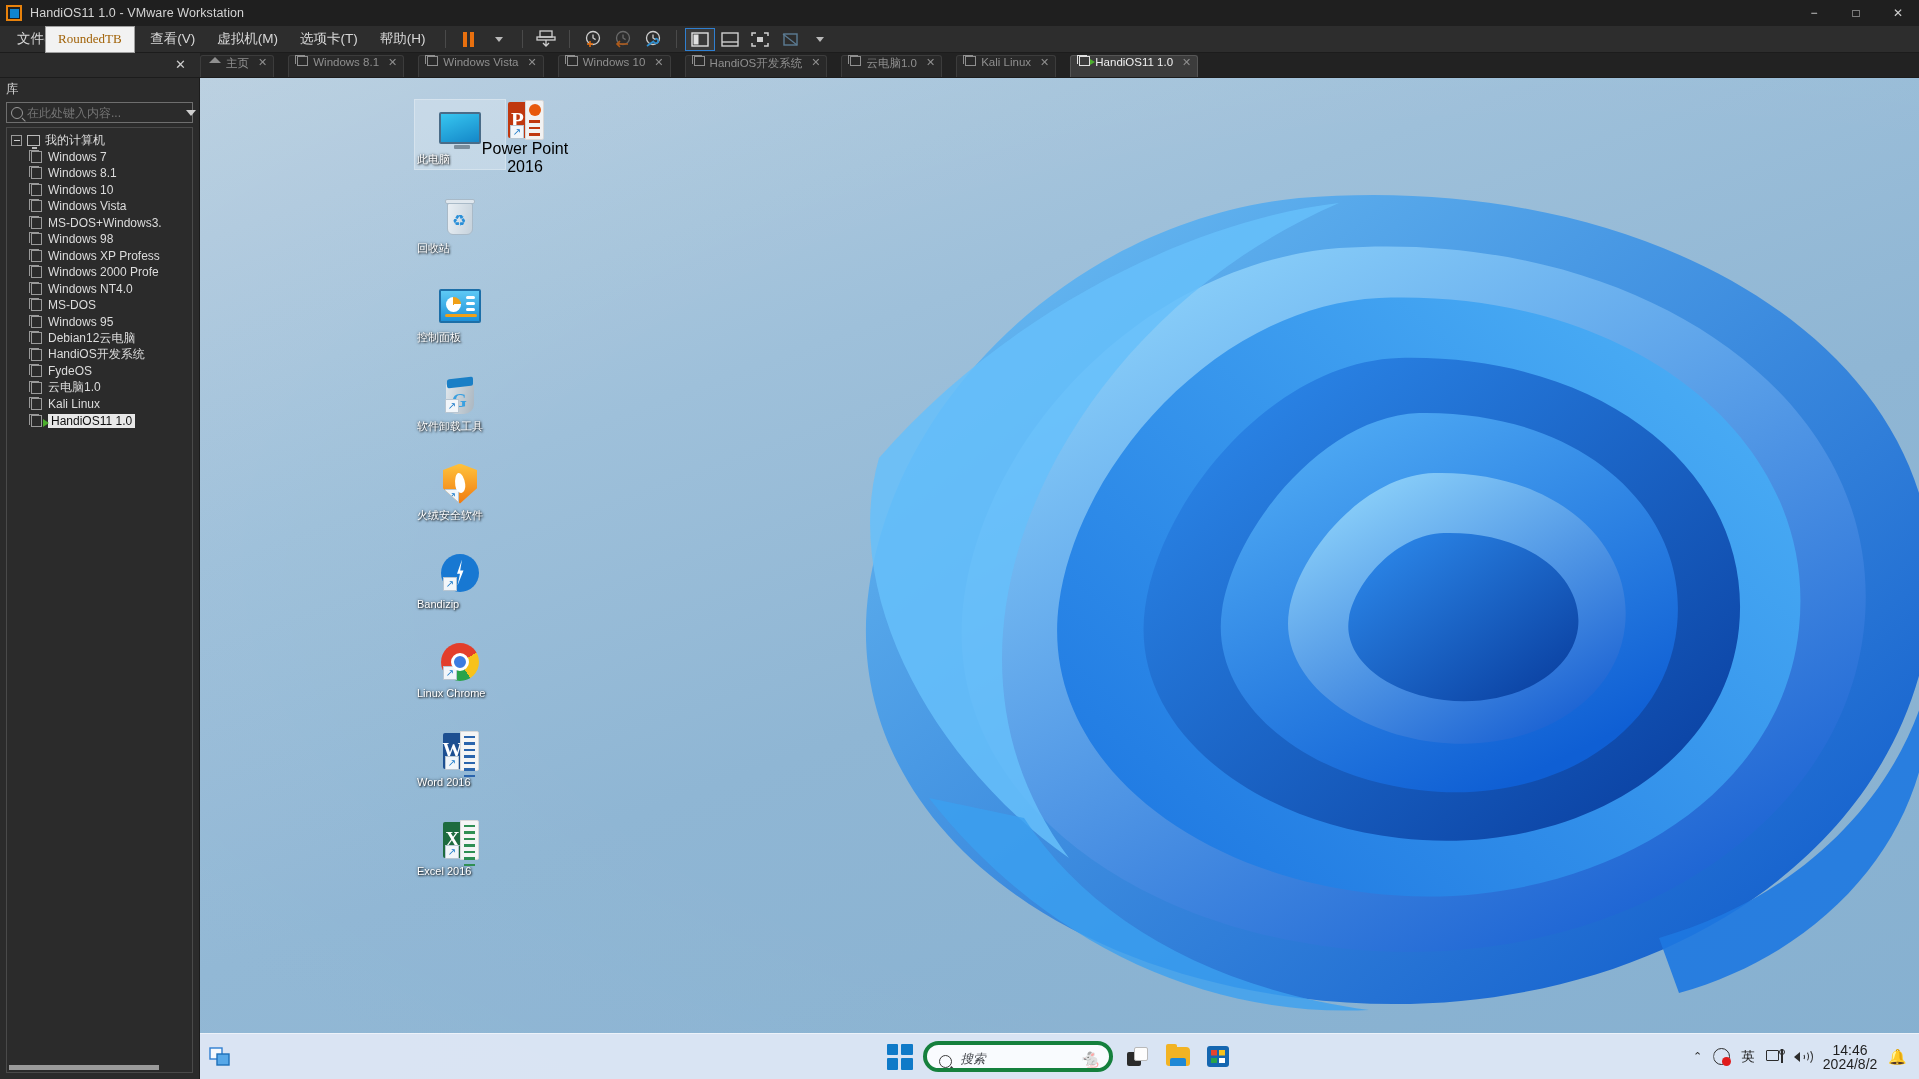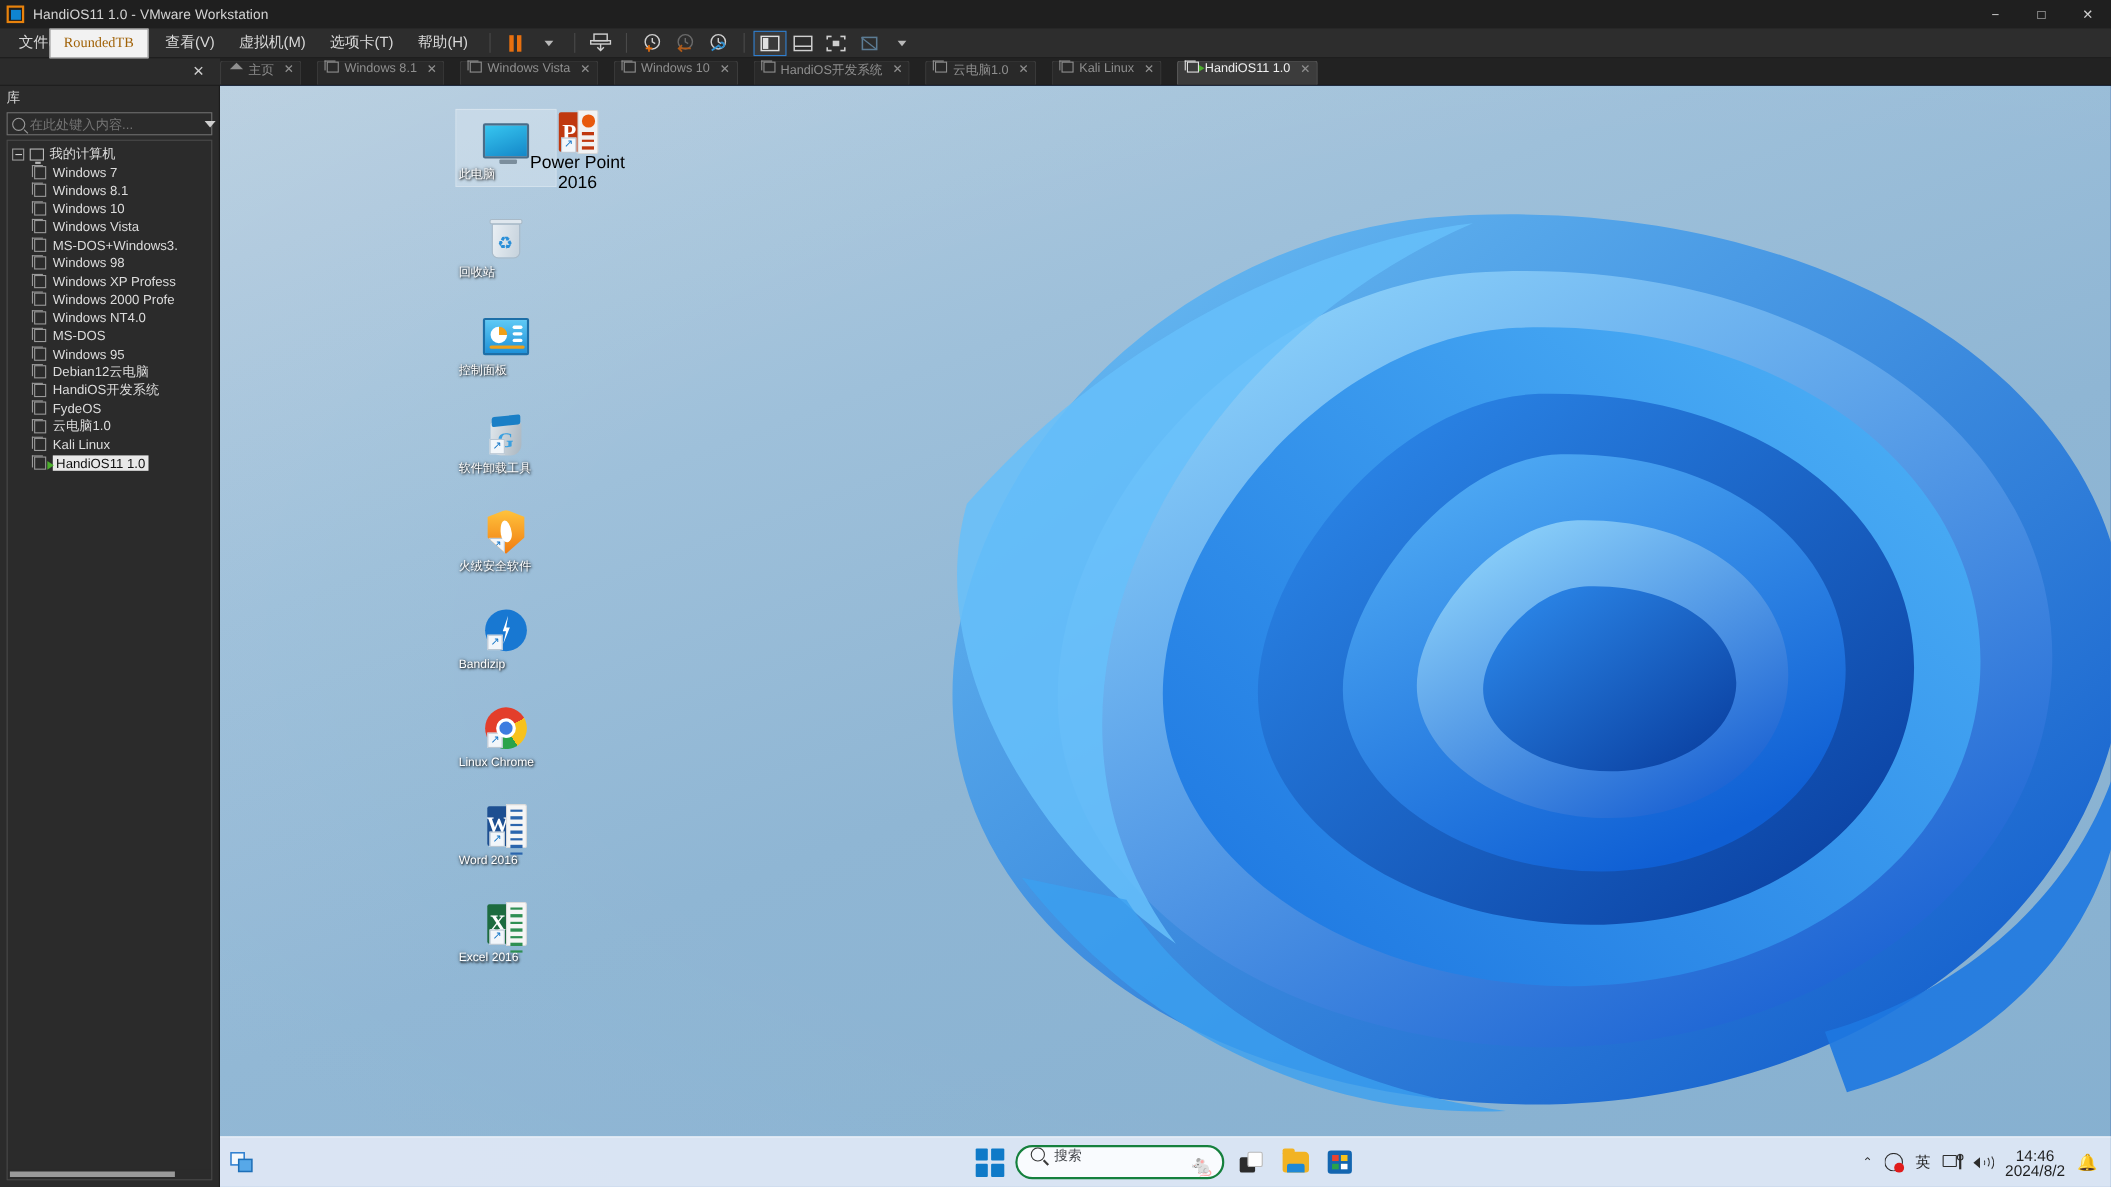--- a/index.html
+++ b/index.html
@@ -173,22 +173,22 @@
             background:rgba(222,231,244,.94); display:flex; align-items:center;
             border-top:1px solid rgba(255,255,255,.5); }
   .tb-left{ width:40px; display:flex; align-items:center; justify-content:center; }
   .tb-center{ position:absolute; left:50%; transform:translateX(-50%);
               display:flex; align-items:center; gap:10px; }
   .tb-right{ margin-left:auto; display:flex; align-items:center; gap:11px; padding-right:12px; }
   .startbtn{ width:26px;height:26px; display:grid; grid-template-columns:1fr 1fr;
              grid-template-rows:1fr 1fr; gap:3px; }
   .startbtn i{ background:#0f7ac8; display:block; border-radius:1px; }
   .searchbox{ width:190px; height:31px; background:rgba(252,253,255,.92);
-              border:2px solid #15803d; border-radius:16px; display:flex; align-items:flex-start;
-              padding:0 8px 0 12px; position:relative; overflow:hidden; }
+              border:4px solid #15803d; border-radius:16px; display:flex; align-items:flex-end;
+              padding:0 8px 0 12px; position:relative; overflow:hidden;font-style:italic; }
   .searchbox .magn{ width:13px;height:13px;border:1.6px solid #3a3a3a;border-radius:50%;
                     position:relative; flex:0 0 13px;}
   .searchbox .magn::after{ content:""; position:absolute;right:-5px;bottom:-3px;width:6px;
                            height:1.6px;background:#3a3a3a;transform:rotate(45deg);}
   .searchbox .ph{ color:#44474c; font-size:12.5px; margin-left:9px; }
   .searchbox .mouse{ position:absolute; right:6px; bottom:0px; font-size:19px; line-height:1; }
   .tb-app{ width:30px; height:30px; display:flex; align-items:center; justify-content:center;
            position:relative; border-radius:4px; }
   .tv{ width:21px;height:19px; position:relative; }
   .tv .a{ position:absolute; left:0; top:5px; width:14px;height:14px; background:#2b2b2b; border-radius:2px;}

